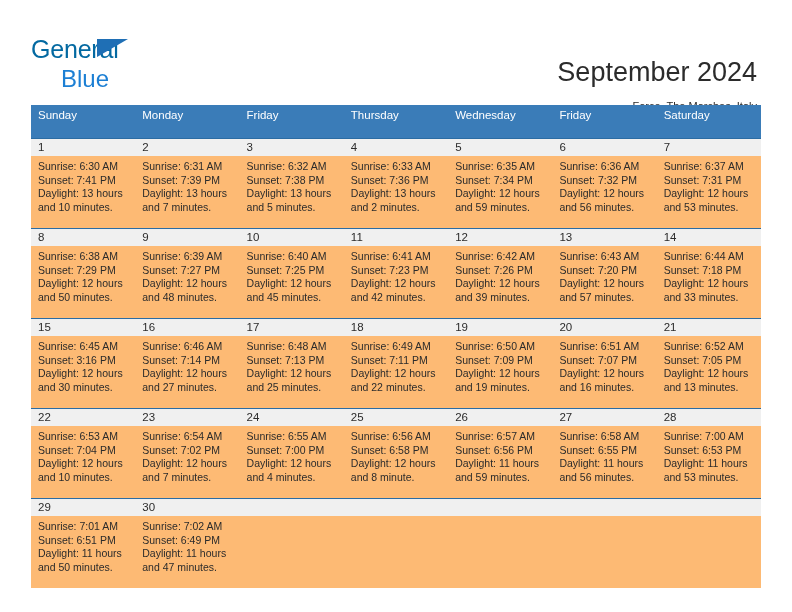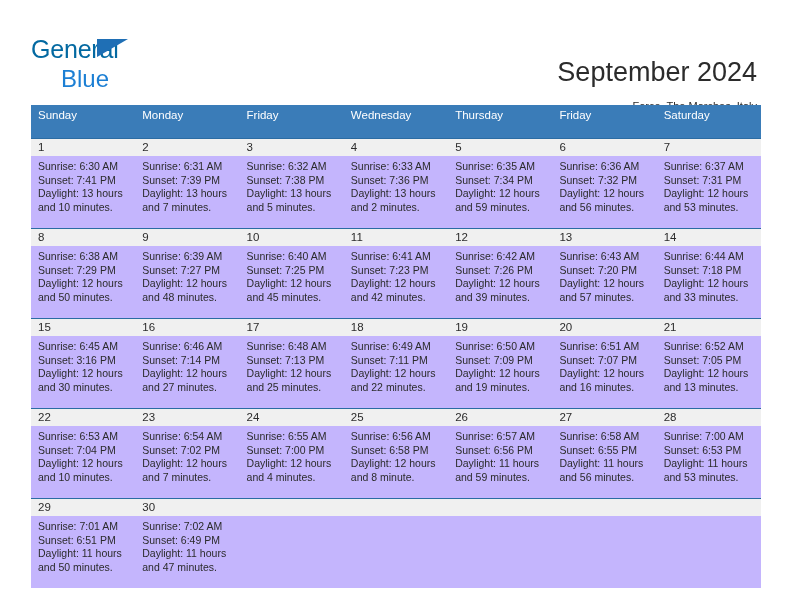--- a/index.html
+++ b/index.html
@@ -124,21 +124,21 @@
   .date-cell {
     flex: 1 1 0;
     font-size: 11.5px;
     line-height: 17px;
     color: #2b2b2b;
     padding-left: 7px;
     box-sizing: border-box;
   }
   .info-band {
     display: flex;
-    background: #c4b5fd;
+    background: #fdba74;
     height: 72px;
   }
   .info-cell {
     flex: 1 1 0;
     padding: 4px 7px 0 7px;
     box-sizing: border-box;
     font-size: 10.5px;
     line-height: 13.6px;
     color: #2b2b2b;
   }
@@ -165,22 +165,22 @@
     </div>
 
   </div>
 
   <div class="calendar">
 
     <div class="dow-row">
       <div class="dow">Sunday</div>
       <div class="dow">Monday</div>
       <div class="dow">Friday</div>
+      <div class="dow">Thursday</div>
       <div class="dow">Wednesday</div>
-      <div class="dow">Thursday</div>
       <div class="dow">Friday</div>
       <div class="dow">Saturday</div>
     </div>
 
     <div class="week">
       <div class="date-band">
         <div class="date-cell">1</div>
         <div class="date-cell">2</div>
         <div class="date-cell">3</div>
         <div class="date-cell">4</div>

